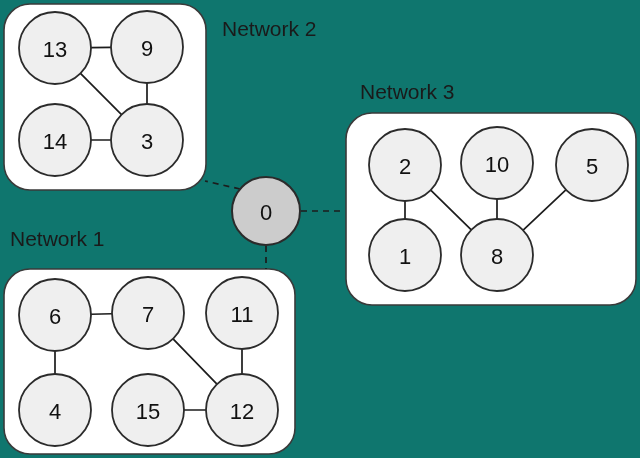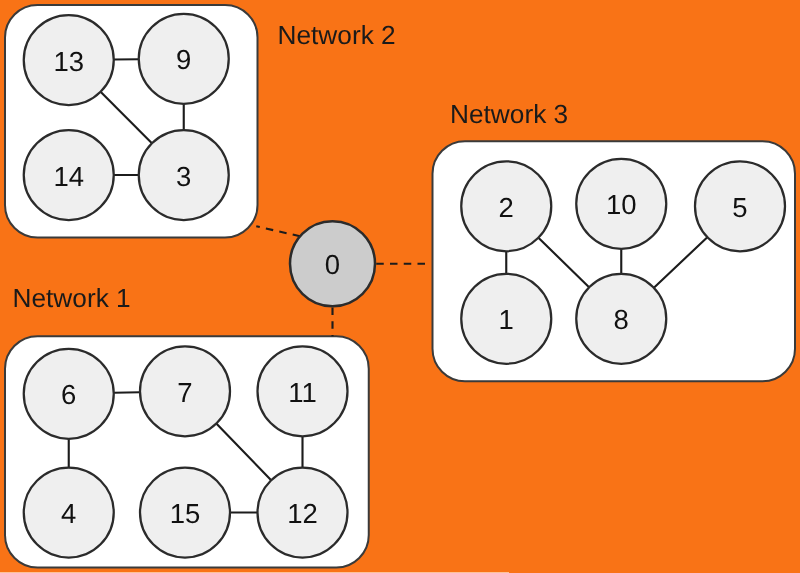--- a/index.html
+++ b/index.html
@@ -7,21 +7,21 @@
     padding: 0;
     background: #ffffff;
   }
   body {
     font-family: "Liberation Sans", sans-serif;
   }
   #diagram-root {
     position: relative;
     width: 640px;
     height: 458px;
-    background: #f97316;
+    background: #0f766e;
     overflow: hidden;
   }
   svg#diagram-svg {
     position: absolute;
     left: 0;
     top: 0;
     width: 640px;
     height: 458px;
   }
   .cluster-box {

